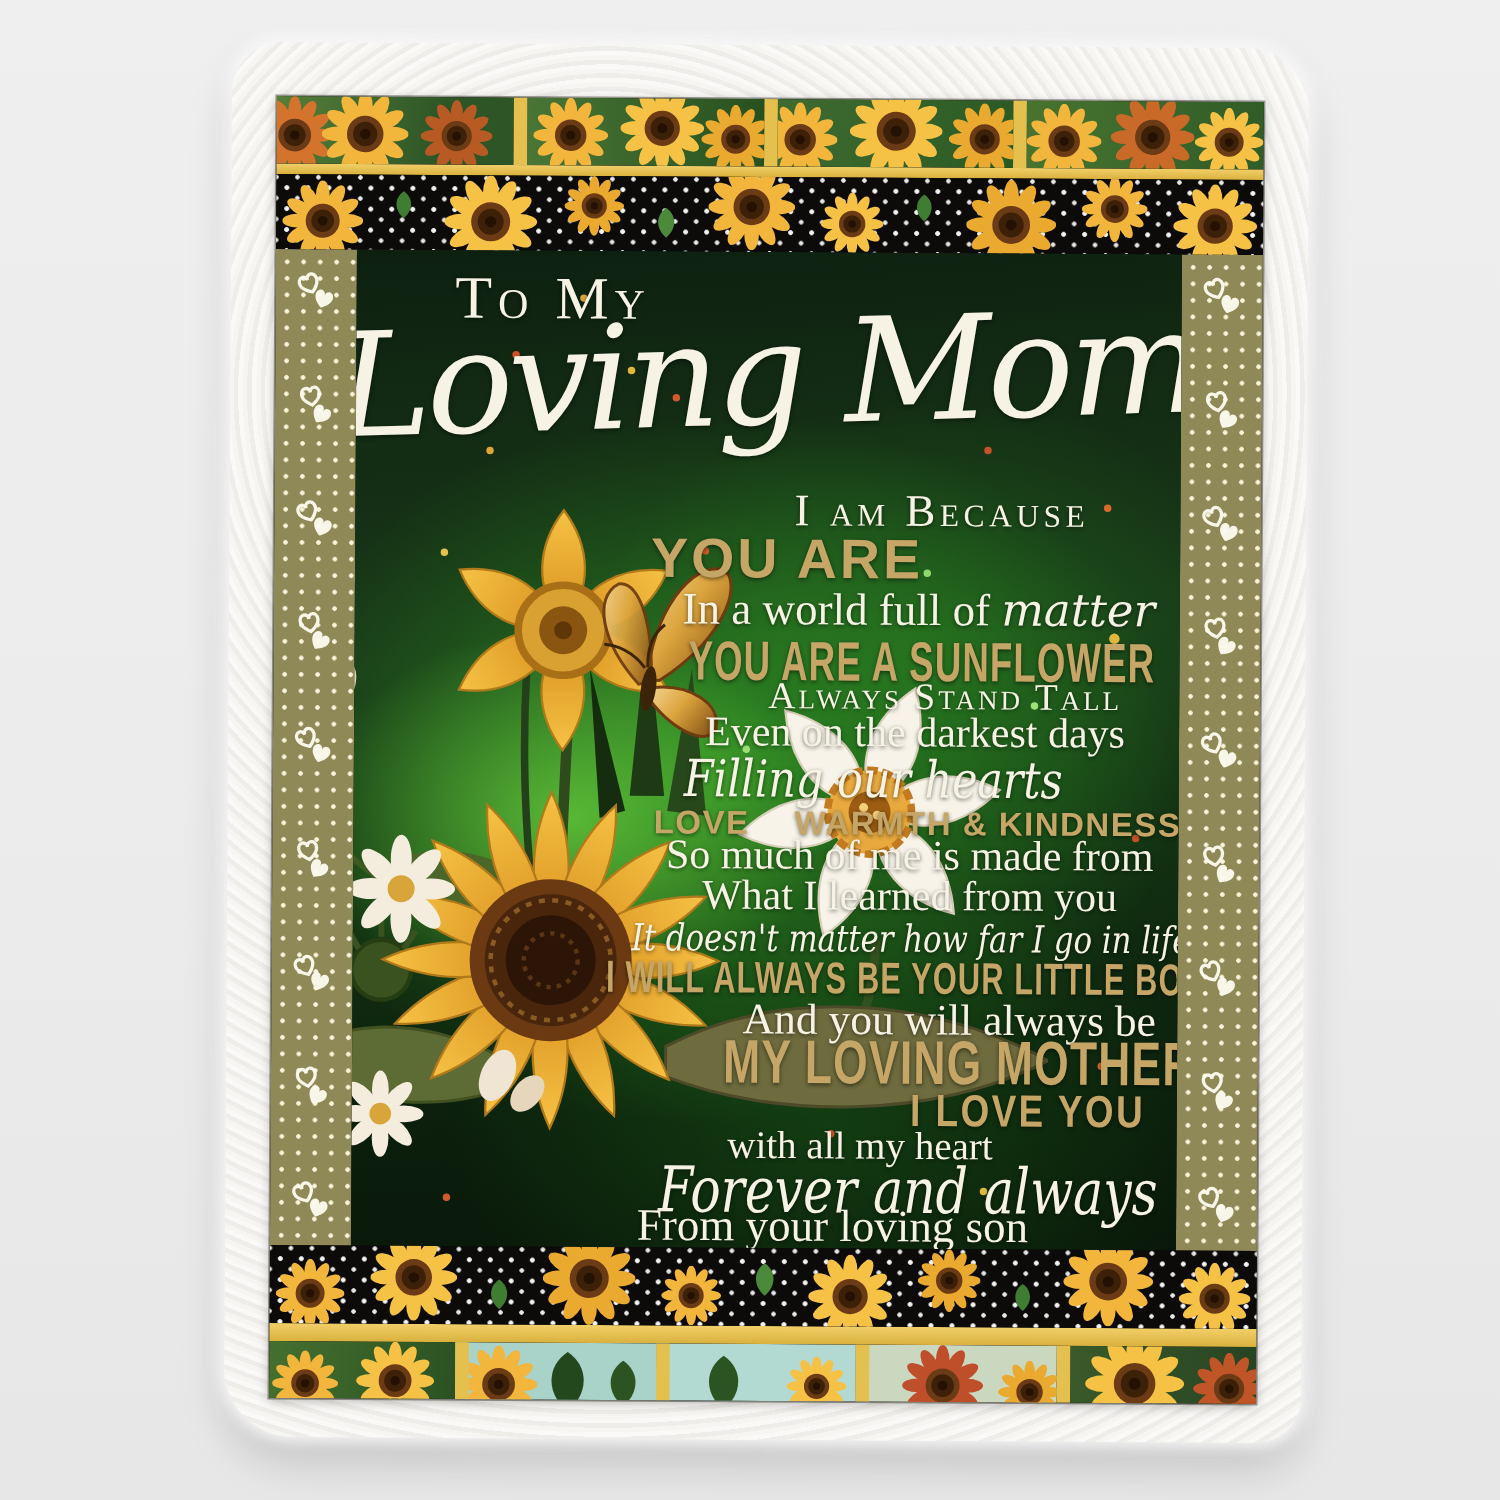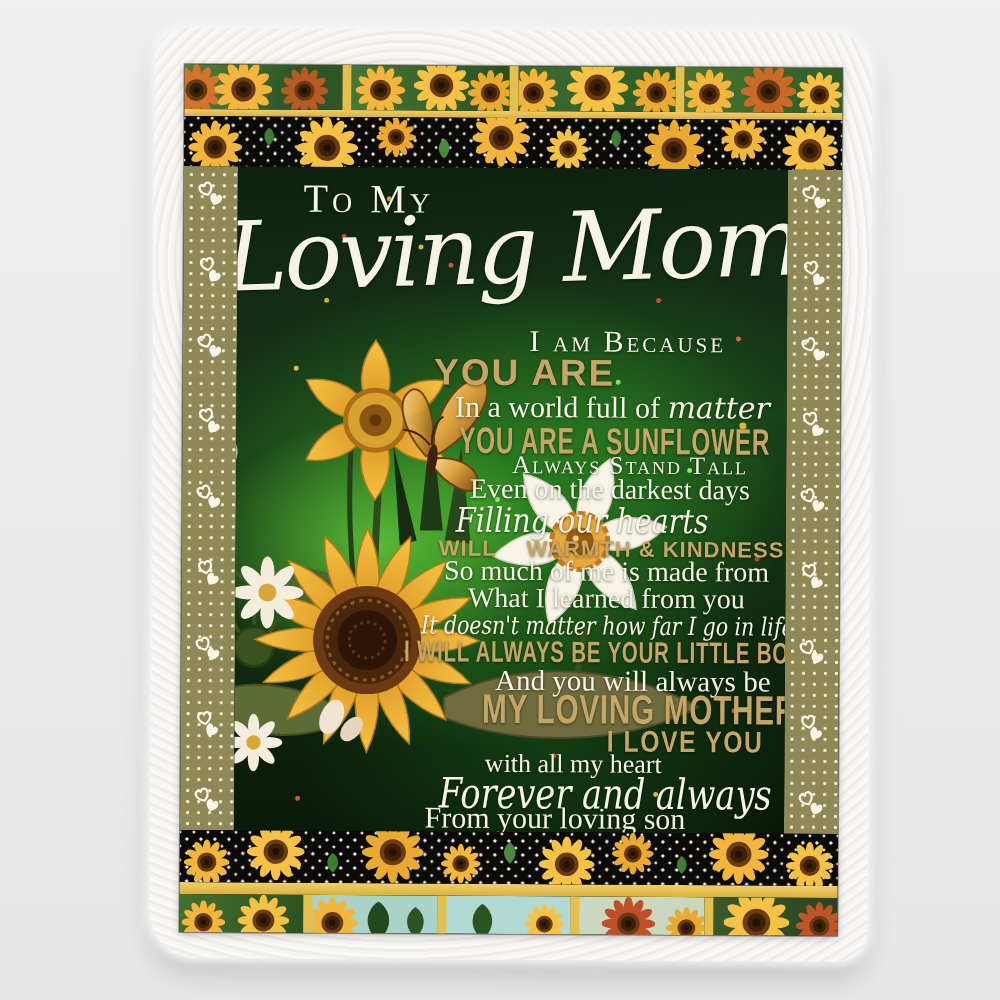--- a/index.html
+++ b/index.html
@@ -405,21 +405,21 @@
           <div class="msg">
             <div class="line l-tomy serif"><span class="inner">To My</span></div>
             <div class="line l-loving script"><span class="inner">Loving Mom</span></div>
             <div class="line l-because serif"><span class="inner">I am Because</span></div>
             <div class="line l-youare gold"><span class="inner">YOU ARE</span></div>
             <div class="line l-world serif"><span class="inner"><span>In a world full of </span><span class="script">matter</span></span></div>
             <div class="line l-sunflower gold"><span class="inner">YOU ARE A SUNFLOWER</span></div>
             <div class="line l-standtall serif"><span class="inner">Always Stand Tall</span></div>
             <div class="line l-darkest serif"><span class="inner">Even on the darkest days</span></div>
             <div class="line l-filling script"><span class="inner">Filling our hearts</span></div>
-            <div class="line l-warmth gold"><span class="inner"><span>WILL</span><span class="gap"></span><span>WARMTH &amp; KINDNESS</span></span></div>
+            <div class="line l-warmth gold"><span class="inner"><span>LOVE</span><span class="gap"></span><span>WARMTH &amp; KINDNESS</span></span></div>
             <div class="line l-somuch serif"><span class="inner">So much of me is made from</span></div>
             <div class="line l-learned serif"><span class="inner">What I learned from you</span></div>
             <div class="line l-nomatter script"><span class="inner">It doesn't matter how far I go in life</span></div>
             <div class="line l-littleboy gold"><span class="inner">I WILL ALWAYS BE YOUR LITTLE BOY</span></div>
             <div class="line l-alwaysbe serif"><span class="inner">And you will always be</span></div>
             <div class="line l-mother gold"><span class="inner">MY LOVING MOTHER</span></div>
             <div class="line l-loveyou gold"><span class="inner">I LOVE YOU</span></div>
             <div class="line l-heart serif"><span class="inner">with all my heart</span></div>
             <div class="line l-forever script"><span class="inner">Forever and always</span></div>
             <div class="line l-sign serif"><span class="inner">From your loving son</span></div>

